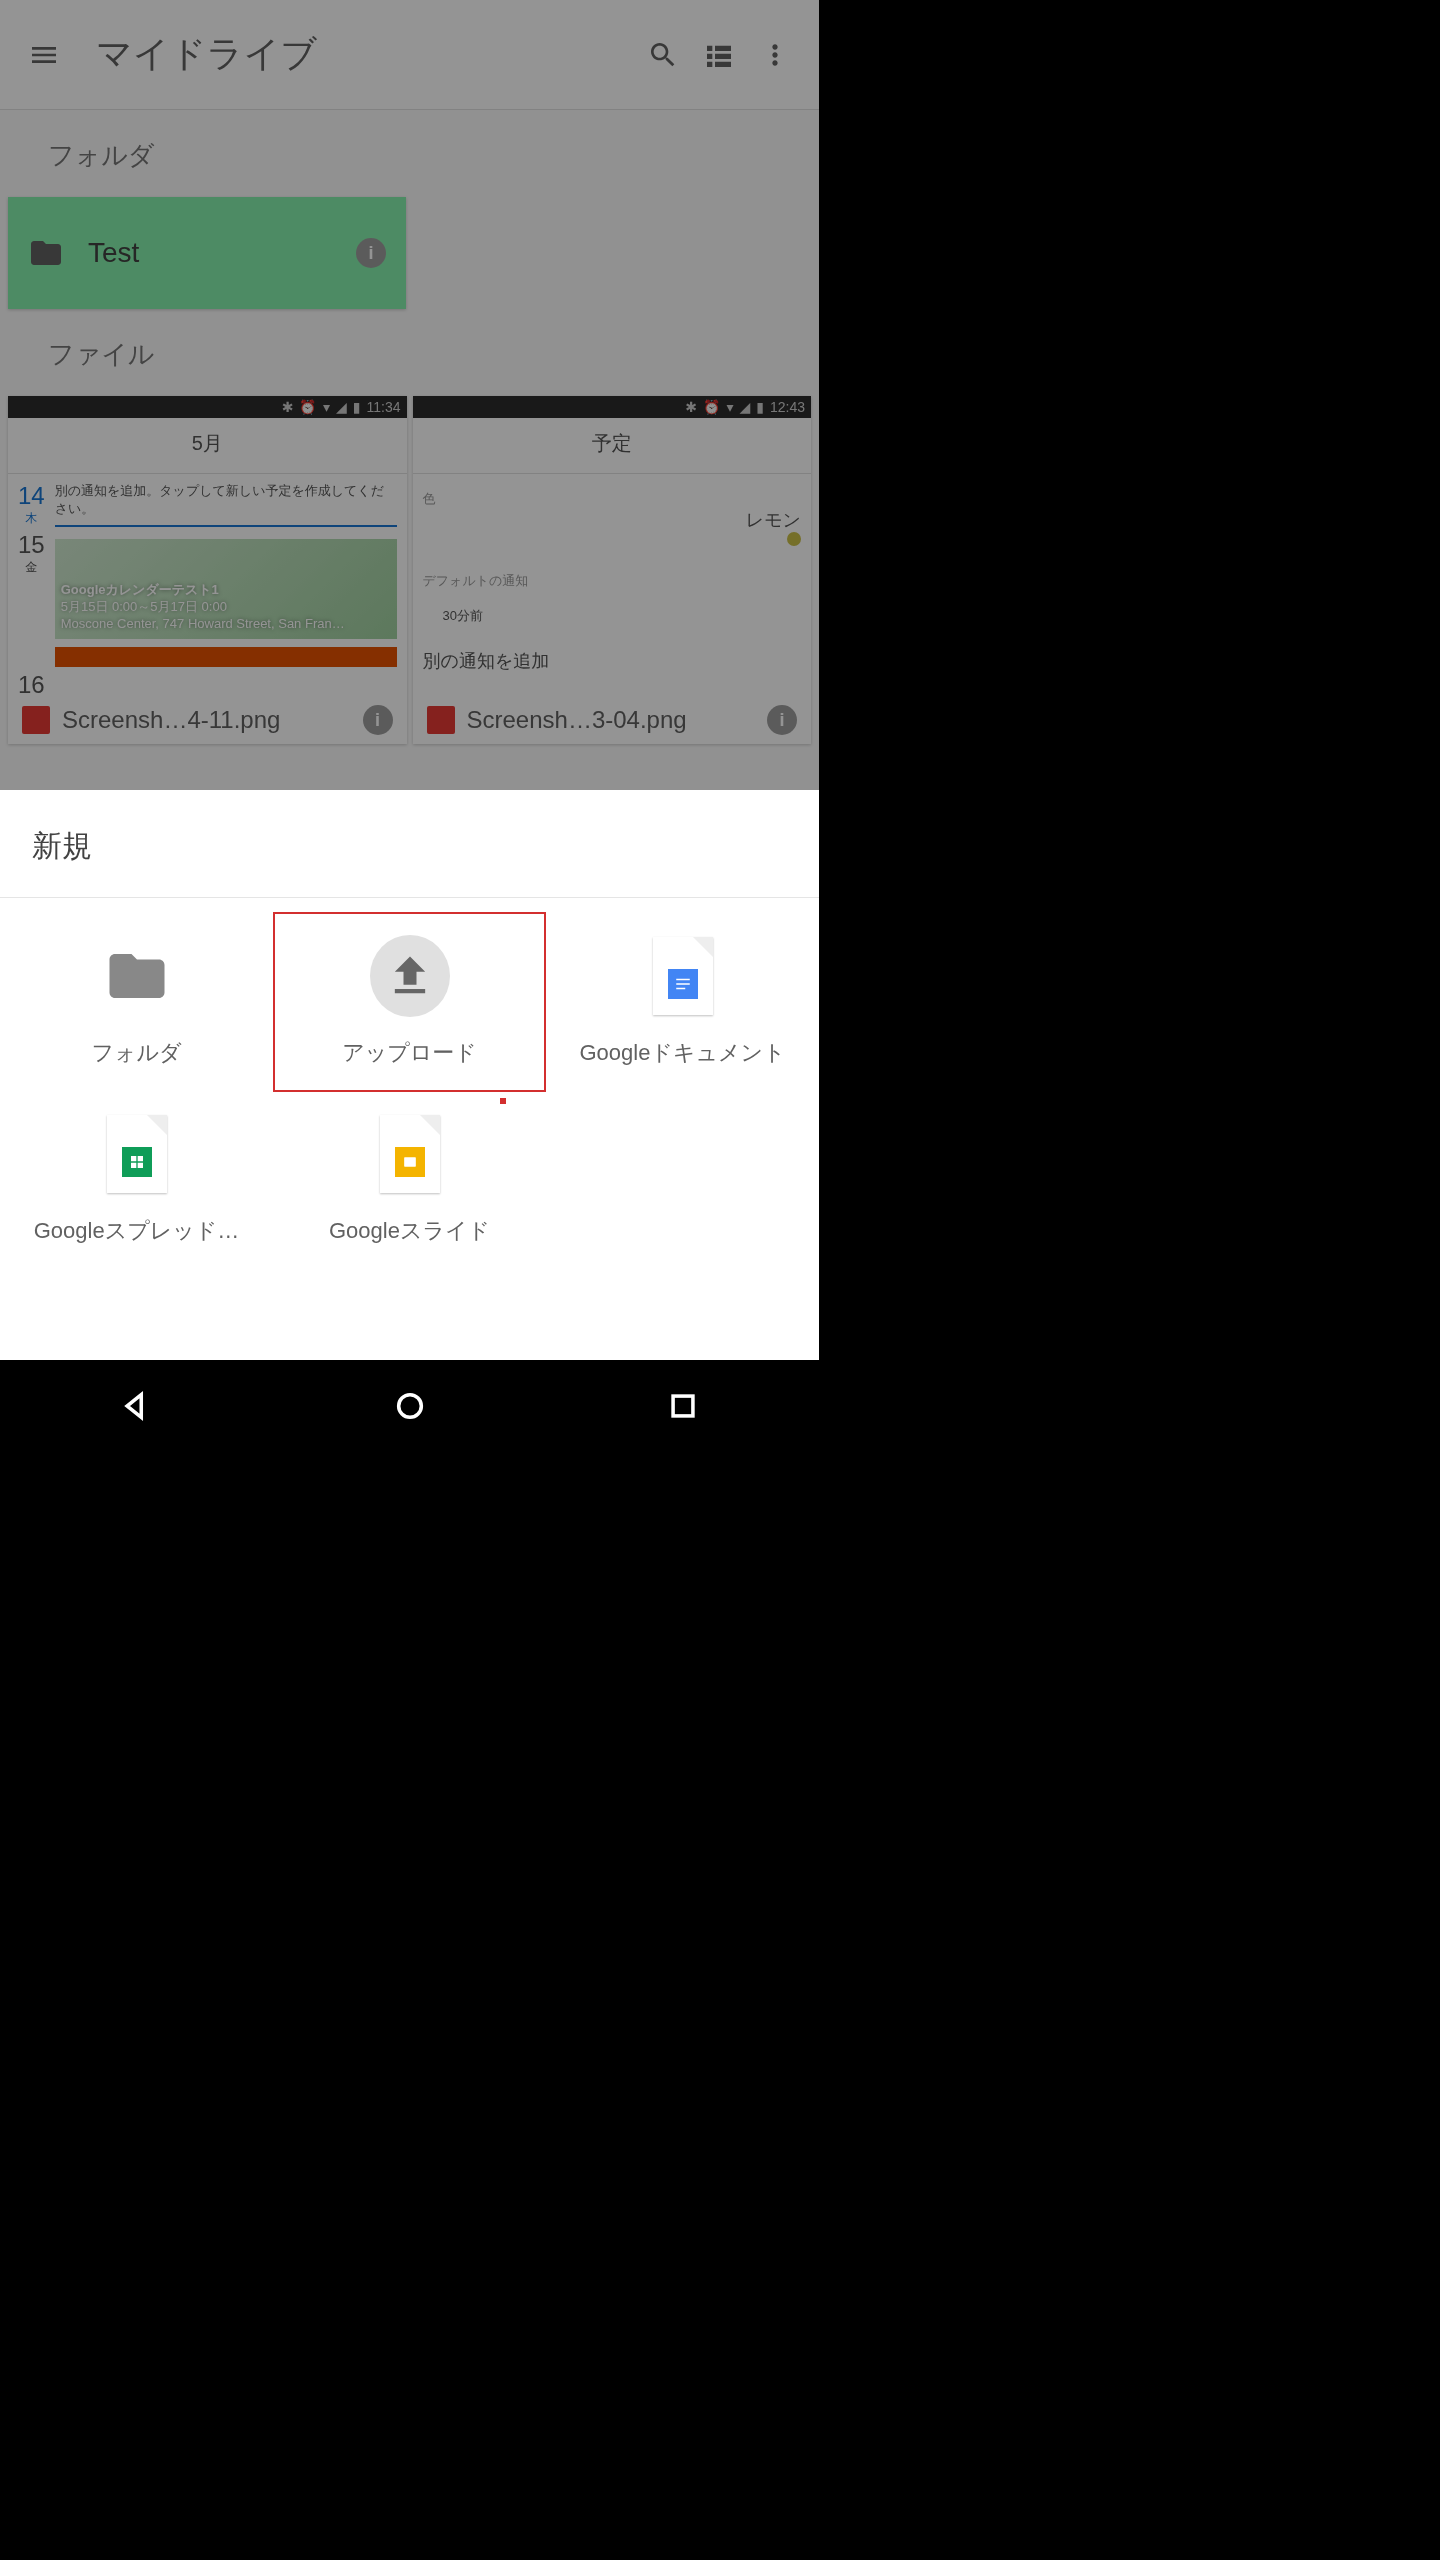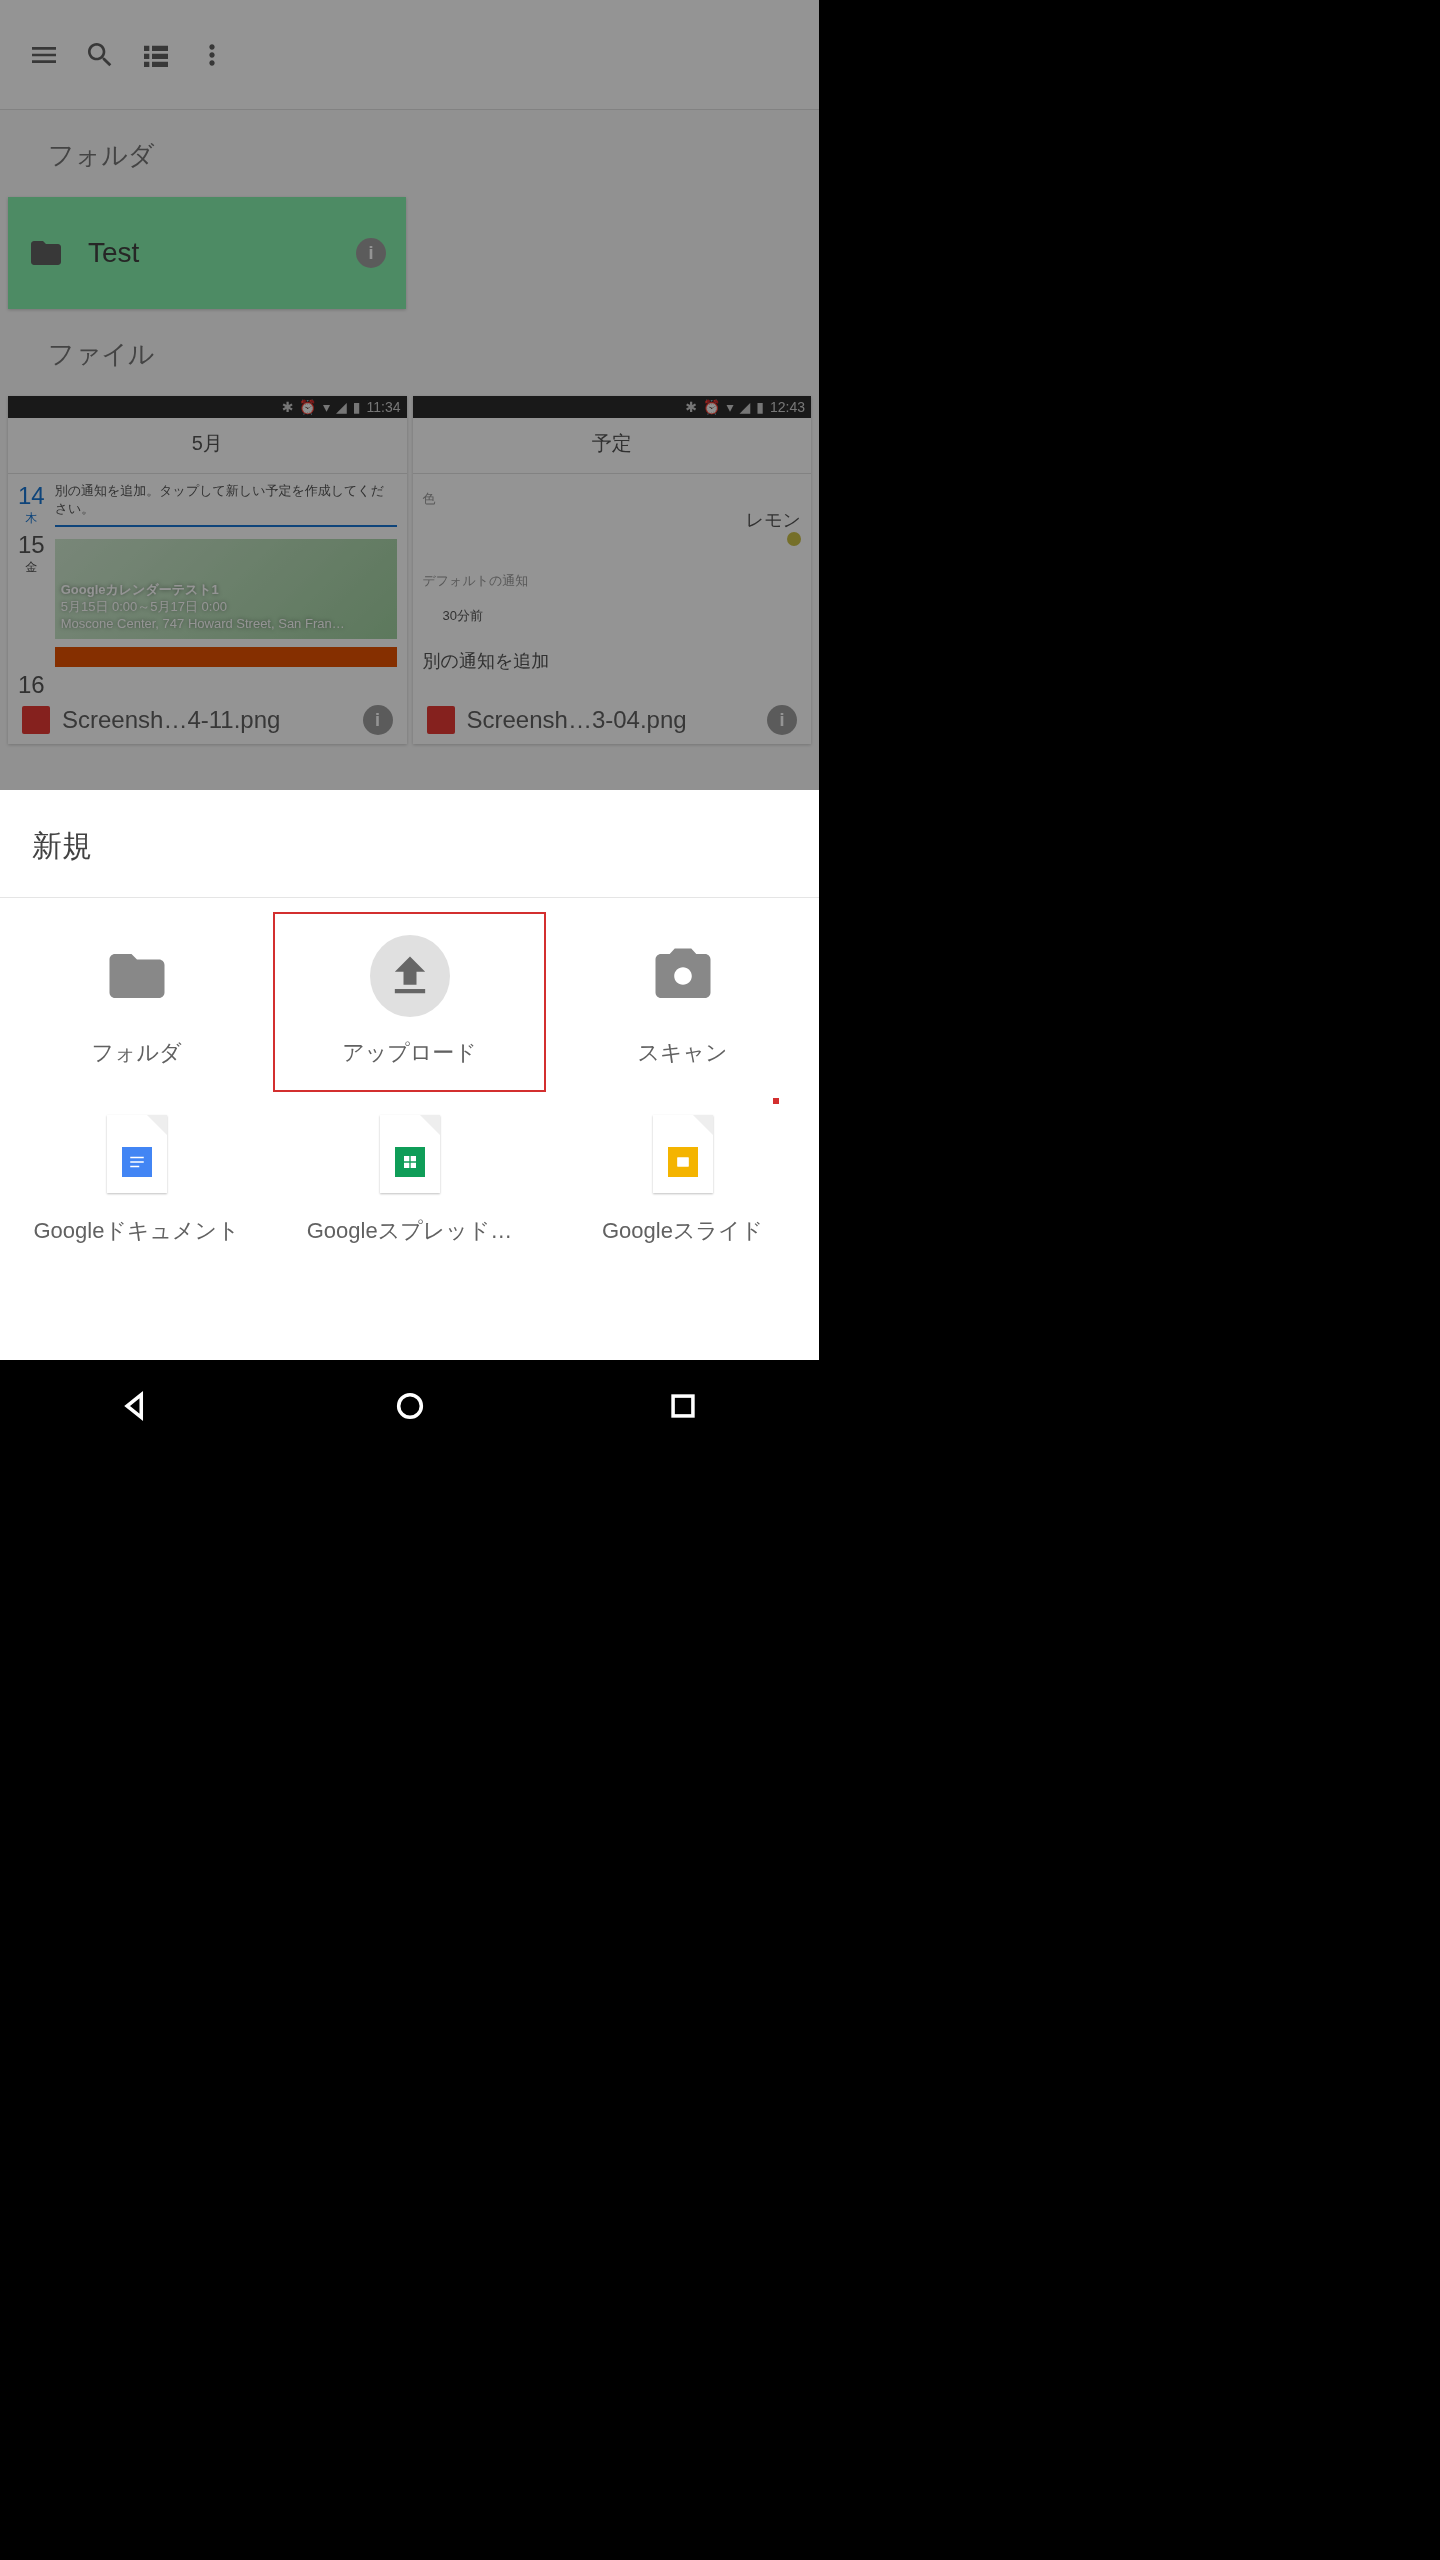--- a/index.html
+++ b/index.html
@@ -63,20 +63,21 @@
 
 <div class="screen">
 
 
   <div class="appbar">
     <div class="action">
       <svg viewBox="0 0 24 24">
           <path d="M3 18h18v-2H3v2zm0-5h18v-2H3v2zm0-7v2h18V6H3z"></path>
         </svg>
     </div>
+    <div class="title">マイドライブ</div>
     <div class="action">
       <svg viewBox="0 0 24 24">
           <path d="M15.5 14h-.79l-.28-.27C15.41 12.59 16 11.11 16 9.5 16 5.91 13.09 3 9.5 3S3 5.91 3 9.5 5.91 16 9.5 16c1.61 0 3.09-.59 4.23-1.57l.27.28v.79l5 4.99L20.49 19l-4.99-5zm-6 0C7.01 14 5 11.99 5 9.5S7.01 5 9.5 5 14 7.01 14 9.5 11.99 14 9.5 14z"></path>
         </svg>
     </div>
     <div class="action">
       <svg viewBox="0 0 24 24">
           <path d="M3 5h4v4H3zm6 0h12v4H9zm-6 6h4v4H3zm6 0h12v4H9zm-6 6h4v4H3zm6 0h12v4H9z"></path>
         </svg>
     </div>
@@ -225,28 +226,20 @@
       </div>
       <div class="grid-item hl">
         <div class="iw">
             <div class="upload-bg">
               <svg width="52" height="52" fill="#666" viewBox="0 0 24 24">
                 <path d="M9 16h6v-6h4l-7-7-7 7h4v6zm-4 2h14v2H5v-2z"></path>
               </svg>
             </div>
           </div>
         <div class="lbl">アップロード</div>
-      </div>
-      <div class="grid-item">
-        <div class="iw">
-            <svg width="80" height="66" fill="#888" viewBox="0 0 24 24">
-              <path d="M12 15.2c-1.77 0-3.2-1.43-3.2-3.2 0-1.77 1.43-3.2 3.2-3.2 1.77 0 3.2 1.43 3.2 3.2 0 1.77-1.43 3.2-3.2 3.2zM9 2L7.17 4H4c-1.1 0-2 .9-2 2v12c0 1.1.9 2 2 2h16c1.1 0 2-.9 2-2V6c0-1.1-.9-2-2-2h-3.17L15 2H9z"></path>
-            </svg>
-          </div>
-        <div class="lbl">スキャン</div>
       </div>
       <div class="grid-item">
         <div class="iw">
             <div class="docicon">
               <div class="inner" style="background:#4285f4;">
                 <svg width="18" height="18" fill="#fff" viewBox="0 0 24 24">
                   <path d="M3 5h18v2H3zm0 6h18v2H3zm0 6h12v2H3z"></path>
                 </svg>
               </div>
             </div>

